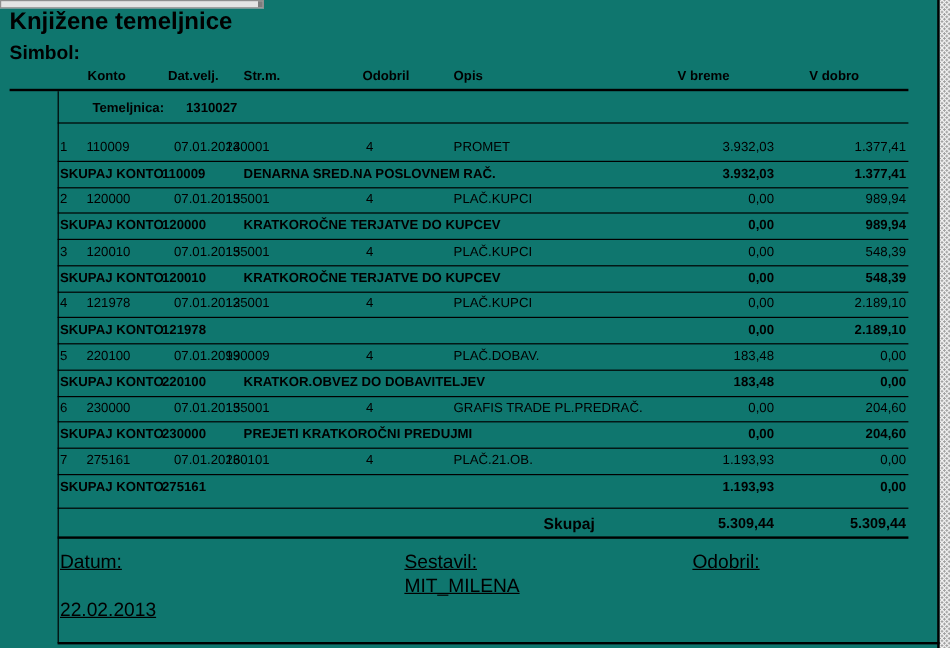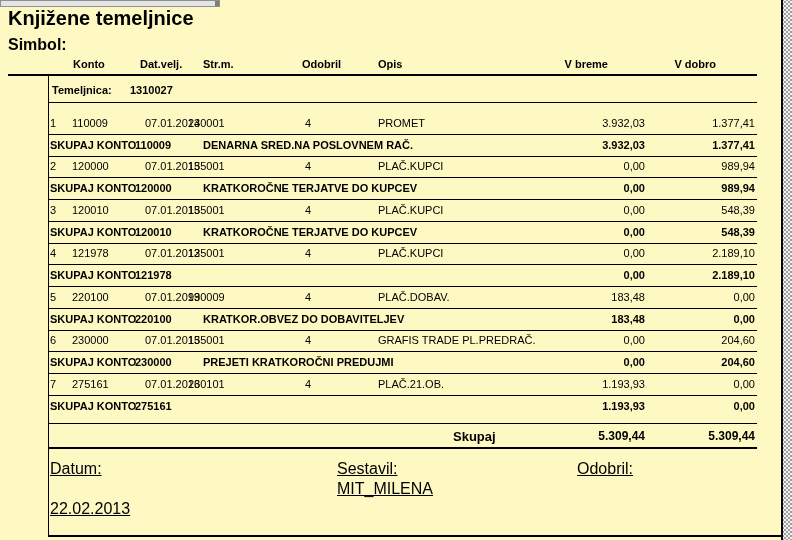--- a/index.html
+++ b/index.html
@@ -1,16 +1,16 @@
 <!DOCTYPE html>
 <html><head>
 <meta charset="utf-8">
 <style>
   html,body{margin:0;padding:0;background:#fff;}
-  #page{position:relative;width:792px;height:540px;background:#fef9c3;overflow:hidden;
+  #page{position:relative;width:792px;height:540px;background:#0f766e;overflow:hidden;
         font-family:"Liberation Sans","DejaVu Sans",sans-serif;color:#000;}
   
   .hscroll{position:absolute;left:0;top:0;width:220px;height:7px;background:#e4e4e4;
            border:1px solid #8f8f8f;box-sizing:border-box;}
   .hscroll .cap{position:absolute;right:0;top:0;bottom:0;width:4px;background:#7d7d7d;}
   
   .redge-line{position:absolute;top:0;right:9px;width:2px;height:540px;background:#000;}
   .redge-hatch{position:absolute;top:0;right:0;width:9px;height:540px;
         background-image:radial-gradient(#9d9d9d 32%,transparent 33%),radial-gradient(#9d9d9d 32%,transparent 33%);
         background-size:4px 4px;background-position:0 0,2px 2px;background-color:#f2f2f2;}
@@ -22,21 +22,21 @@
   .heads span{position:absolute;white-space:nowrap;}
   .h-konto{left:73px}.h-dat{left:140px}.h-strm{left:203px}.h-dok{left:302px}.h-opis{left:378px}
   .h-breme{right:147px;text-align:center}.h-dobro{right:39px;text-align:center}
   
   .rule-thick{position:absolute;left:8px;top:74px;width:749px;height:2px;background:#000;}
   .vline{position:absolute;left:48px;top:76px;width:1px;height:460px;background:#000;}
   .rule-bottom{position:absolute;left:48px;top:535px;width:735px;height:2px;background:#000;}
   
   .trow{position:absolute;left:48px;width:709px;top:77px;height:26px;line-height:26px;
         border-bottom:1px solid #000;box-sizing:border-box;font-size:11px;font-weight:bold;}
-  .trow span{position:absolute;white-space:nowrap;}
+  .trow span{position:absolute;white-space:nowrap;margin-left:25px;}
   .t-label{left:4px}.t-val{left:82px}
   
   .row{position:absolute;left:48px;width:709px;height:22px;line-height:22px;font-size:11px;}
   .row .c{position:absolute;white-space:nowrap;}
   .num{left:-3px;width:16px;text-align:center;}
   .konto{left:24px}.date{left:97px}.strm{left:140px}
   .dok{left:237px;width:46px;text-align:center}
   .opis{left:330px}
   .breme{right:112px;text-align:right}
   .dobro{right:2px;text-align:right}

